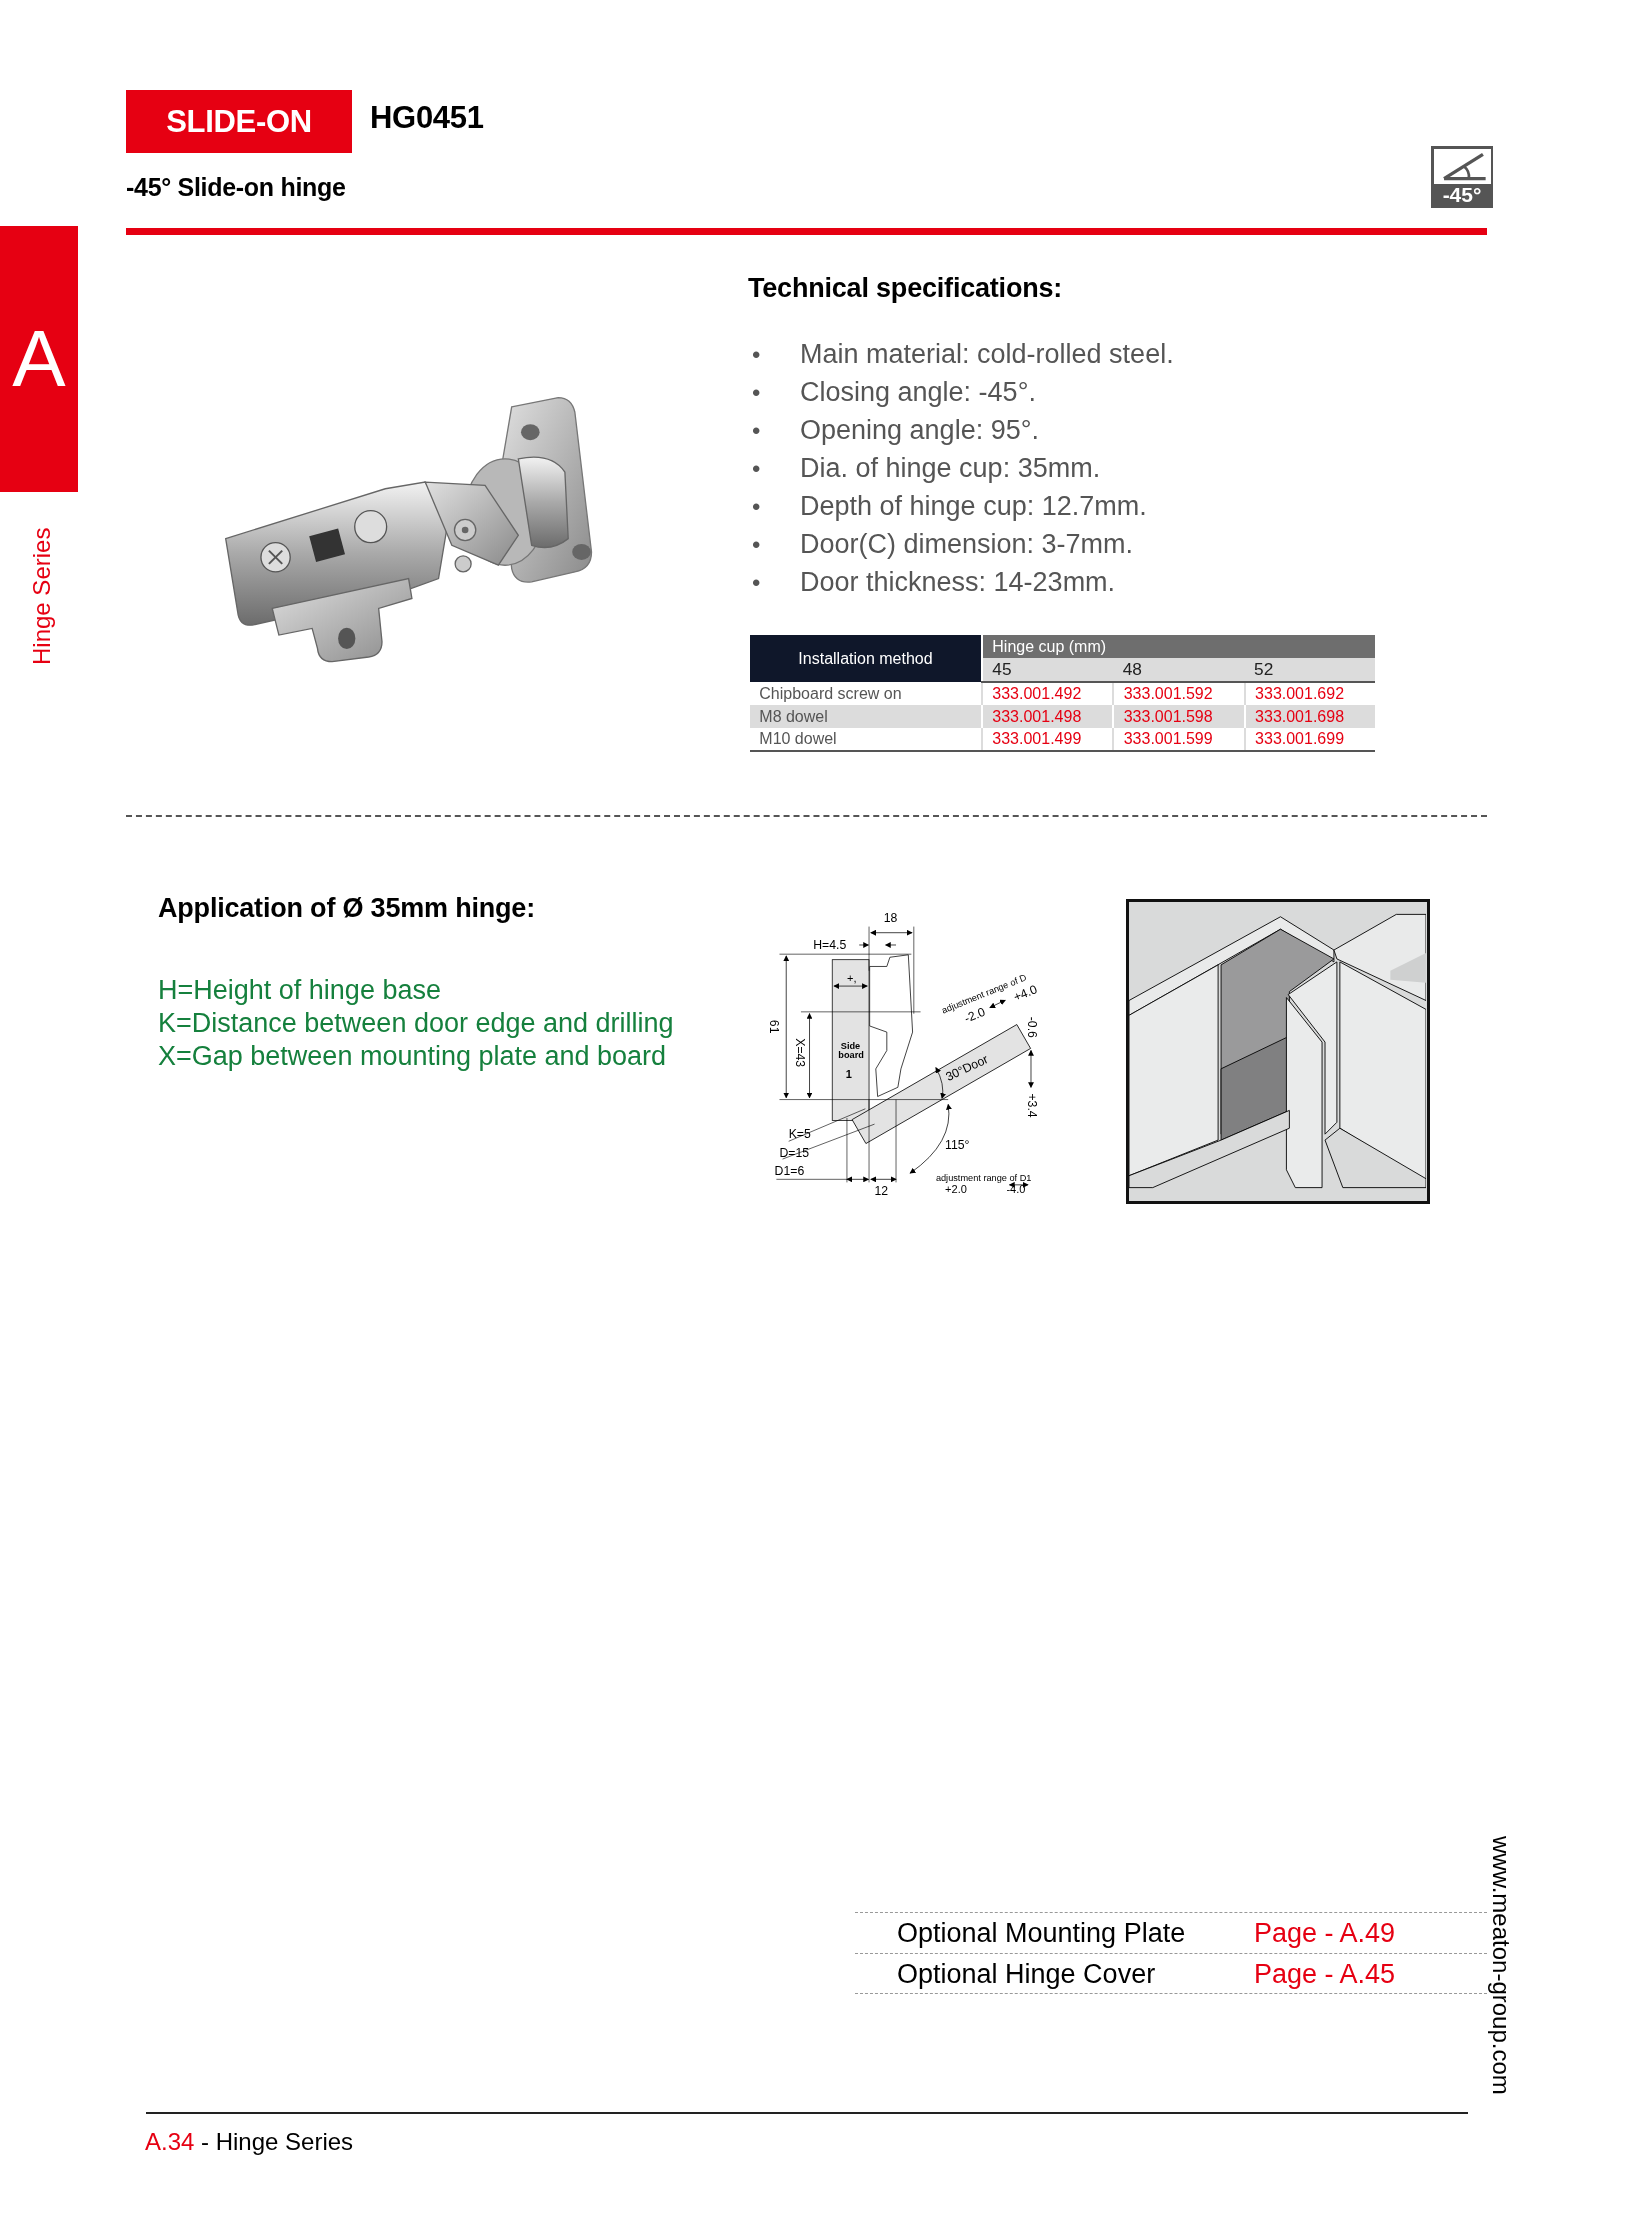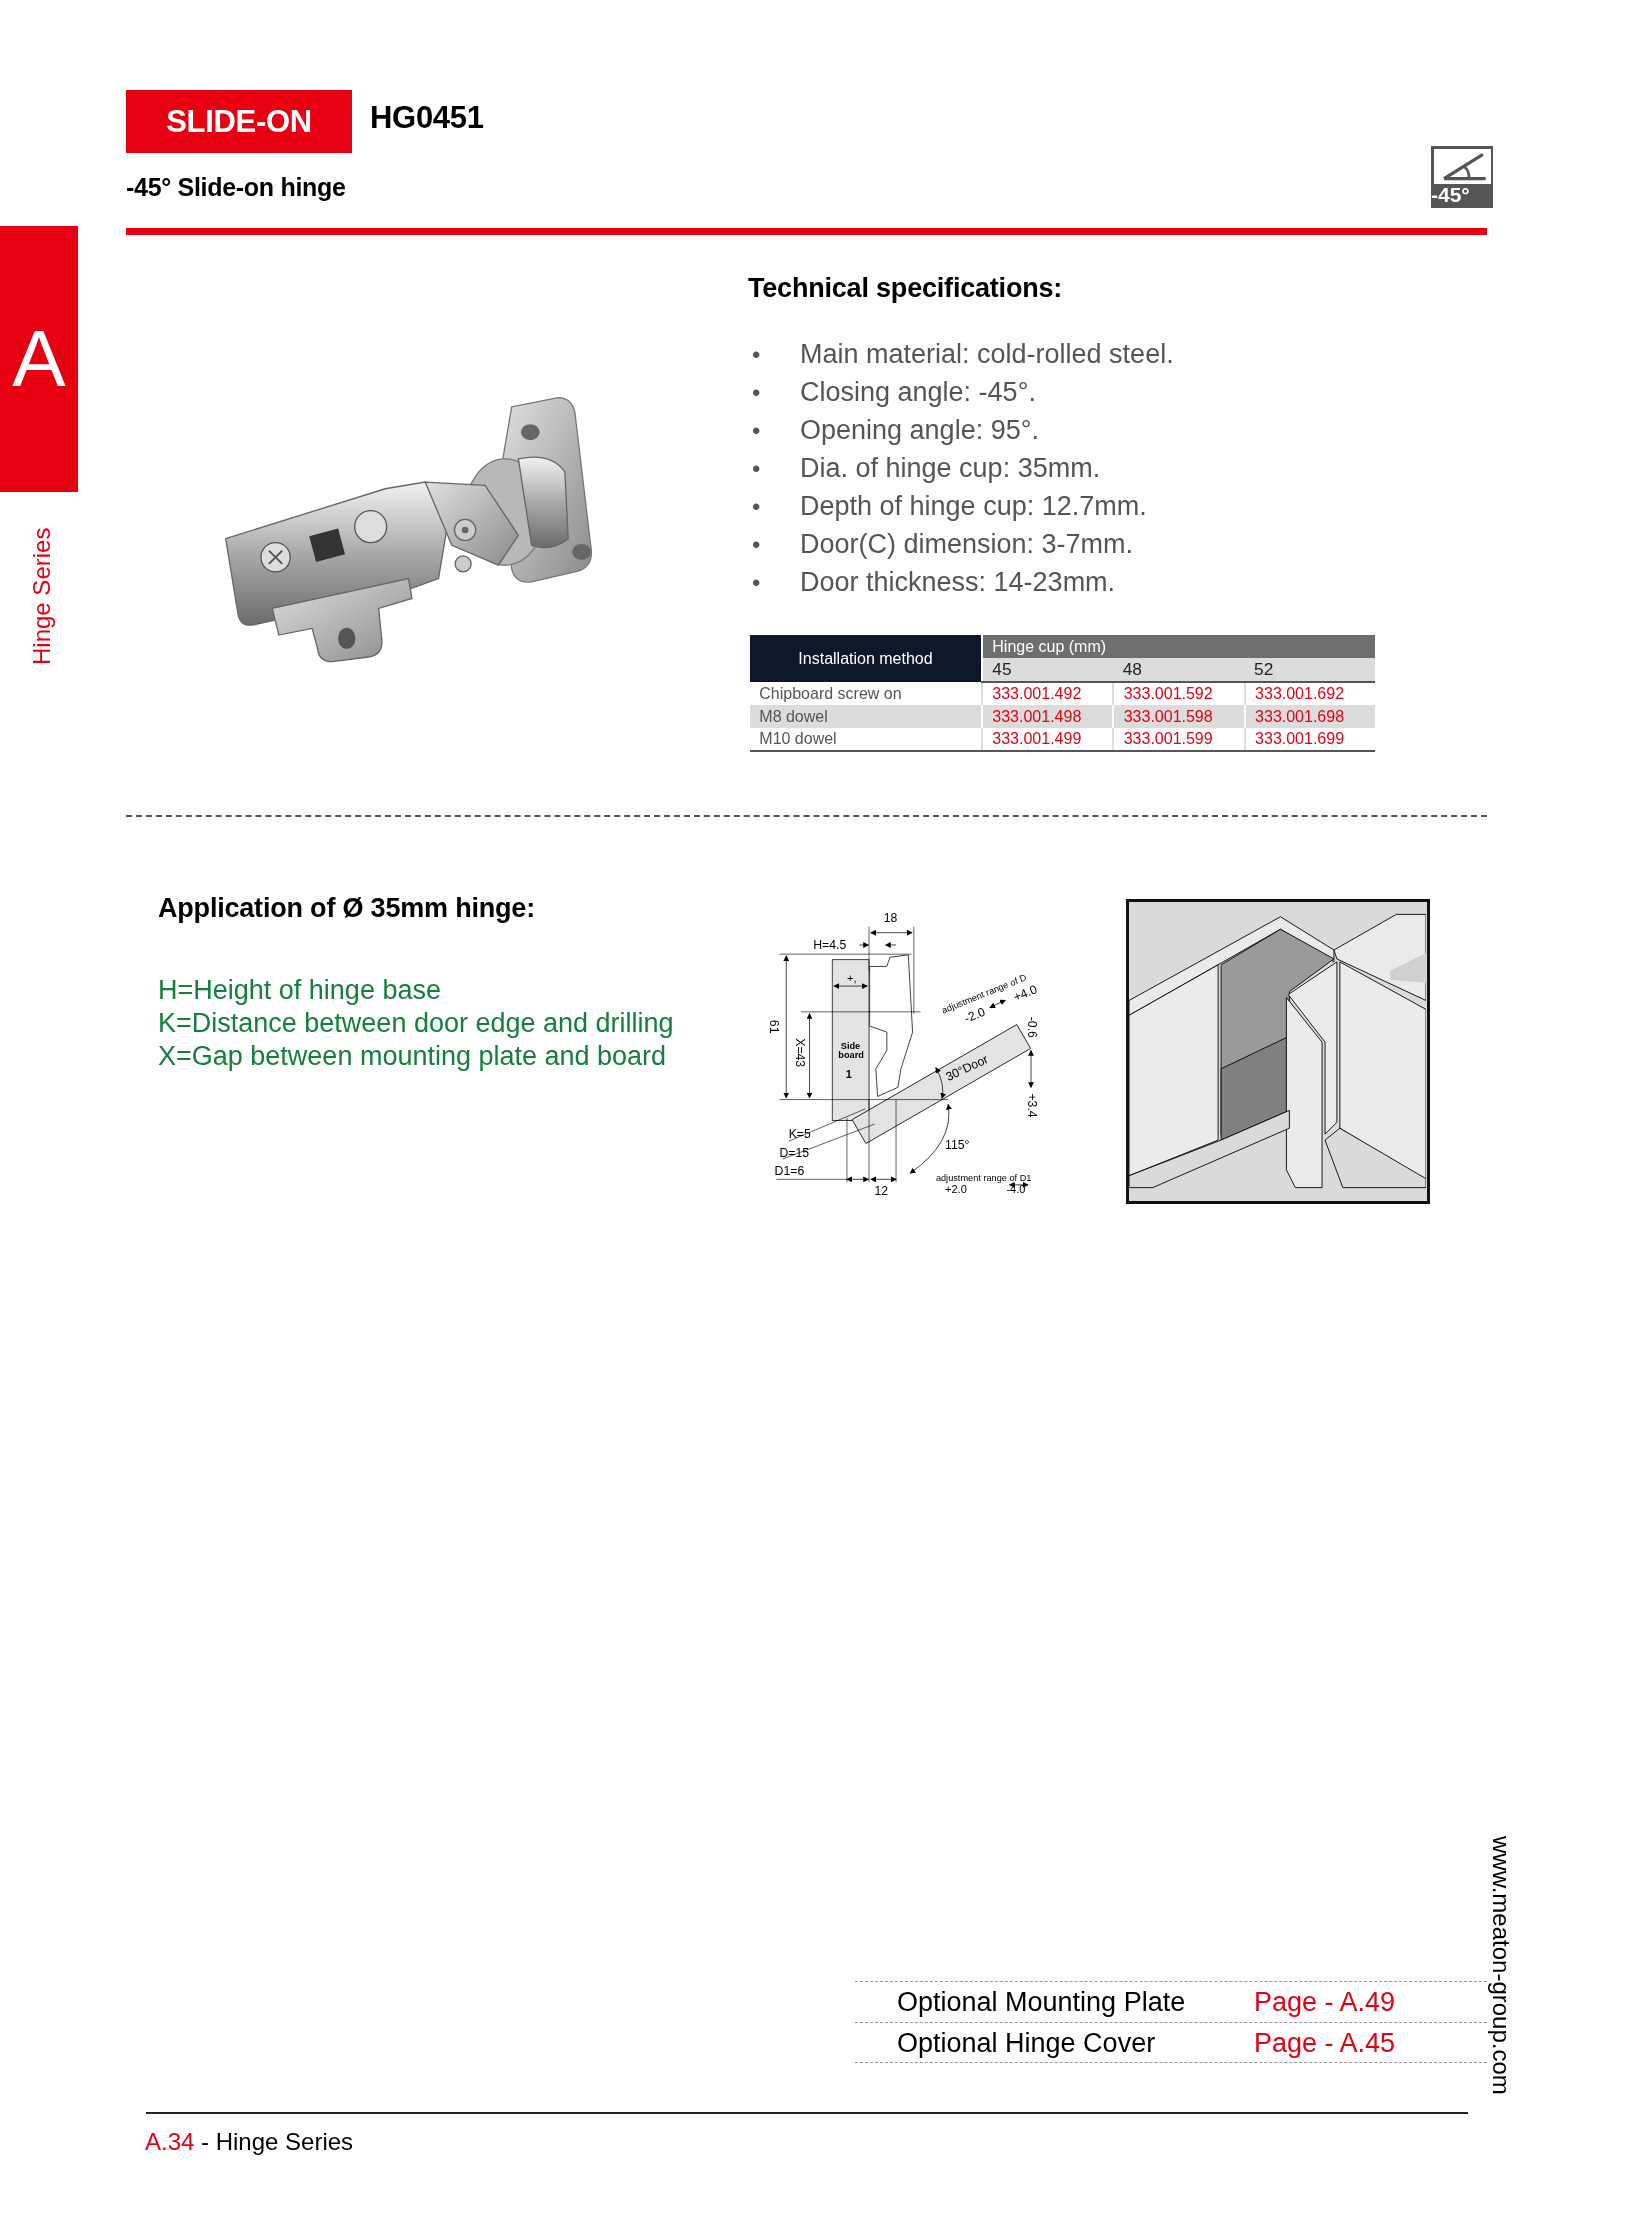--- a/index.html
+++ b/index.html
@@ -10,21 +10,21 @@
   
   .badge { left: 126px; top: 90px; width: 226px; height: 63px; background: #e60012;
            color: #fff; font-weight: bold; font-size: 31px; display: flex; align-items: center;
            justify-content: center; letter-spacing: -0.3px; }
   .model { left: 370px; top: 100px; font-size: 31px; font-weight: bold; letter-spacing: -0.3px; }
   .subtitle { left: 126px; top: 173px; font-size: 25px; font-weight: bold; letter-spacing: -0.3px; }
   .redline { left: 126px; top: 228px; width: 1361px; height: 7.3px; background: #e60012; }
 
   .angle-icon { left: 1431px; top: 146px; width: 62px; height: 62px; background: #555555; }
   .angle-icon .top { position: absolute; left: 2.7px; top: 2.7px; width: 57px; height: 35px; background: #fff; }
-  .angle-icon .lbl { position: absolute; left: 0; bottom: 1.3px; width: 100%; 
+  .angle-icon .lbl { position: absolute; left: 0; bottom: 1.3px; width: 100%; text-align: center;
                      color: #fff; font-weight: bold; font-size: 21px; line-height: 22.6px; }
 
   
   .side-tab { left: 0; top: 226px; width: 78px; height: 266px; background: #e60012;
               color: #fff; font-size: 80px; display: flex; align-items: center; justify-content: center; }
   .side-label { left: 28px; top: 665px; transform-origin: 0 0; transform: rotate(-90deg);
                 color: #e60012; font-size: 24px; white-space: nowrap; }
 
   
   .hinge-photo { left: 219px; top: 379px; width: 459px; height: 286px; }
@@ -52,21 +52,21 @@
 
   
   .app-title { left: 158px; top: 893px; font-size: 27px; font-weight: bold; letter-spacing: -0.2px; }
   .app-list { left: 158px; top: 974px; width: 552px; }
   .app-list div { font-size: 27px; color: #15803d; line-height: 33px; }
 
   .diagram { left: 758px; top: 891px; width: 319px; height: 319px; }
   .cabinet { left: 1126px; top: 899px; width: 304px; height: 305px; border: 3.3px solid #111; background: #d9dada; overflow: hidden; }
 
   
-  .opt-box { left: 855px; top: 1981px; width: 632px; }
+  .opt-box { left: 855px; top: 1912px; width: 632px; }
   .opt-row { height: 41px; border-top: 1.3px dashed #999; position: relative; }
   .opt-row:last-child { border-bottom: 1.3px dashed #999; }
   .opt-row .name { position: absolute; left: 42px; top: 5.3px; font-size: 27px; color: #000; }
   .opt-row .page { position: absolute; left: 399px; top: 5.3px; font-size: 27px; color: #e60012; }
 
   .website { left: 1515px; top: 1836px; transform-origin: 0 0; transform: rotate(90deg);
              font-size: 24px; color: #000; white-space: nowrap; }
 
   .bottom-line { left: 146px; top: 2112px; width: 1322px; height: 2px; background: #222; }
   .footer { left: 145px; top: 2128px; font-size: 24px; }

